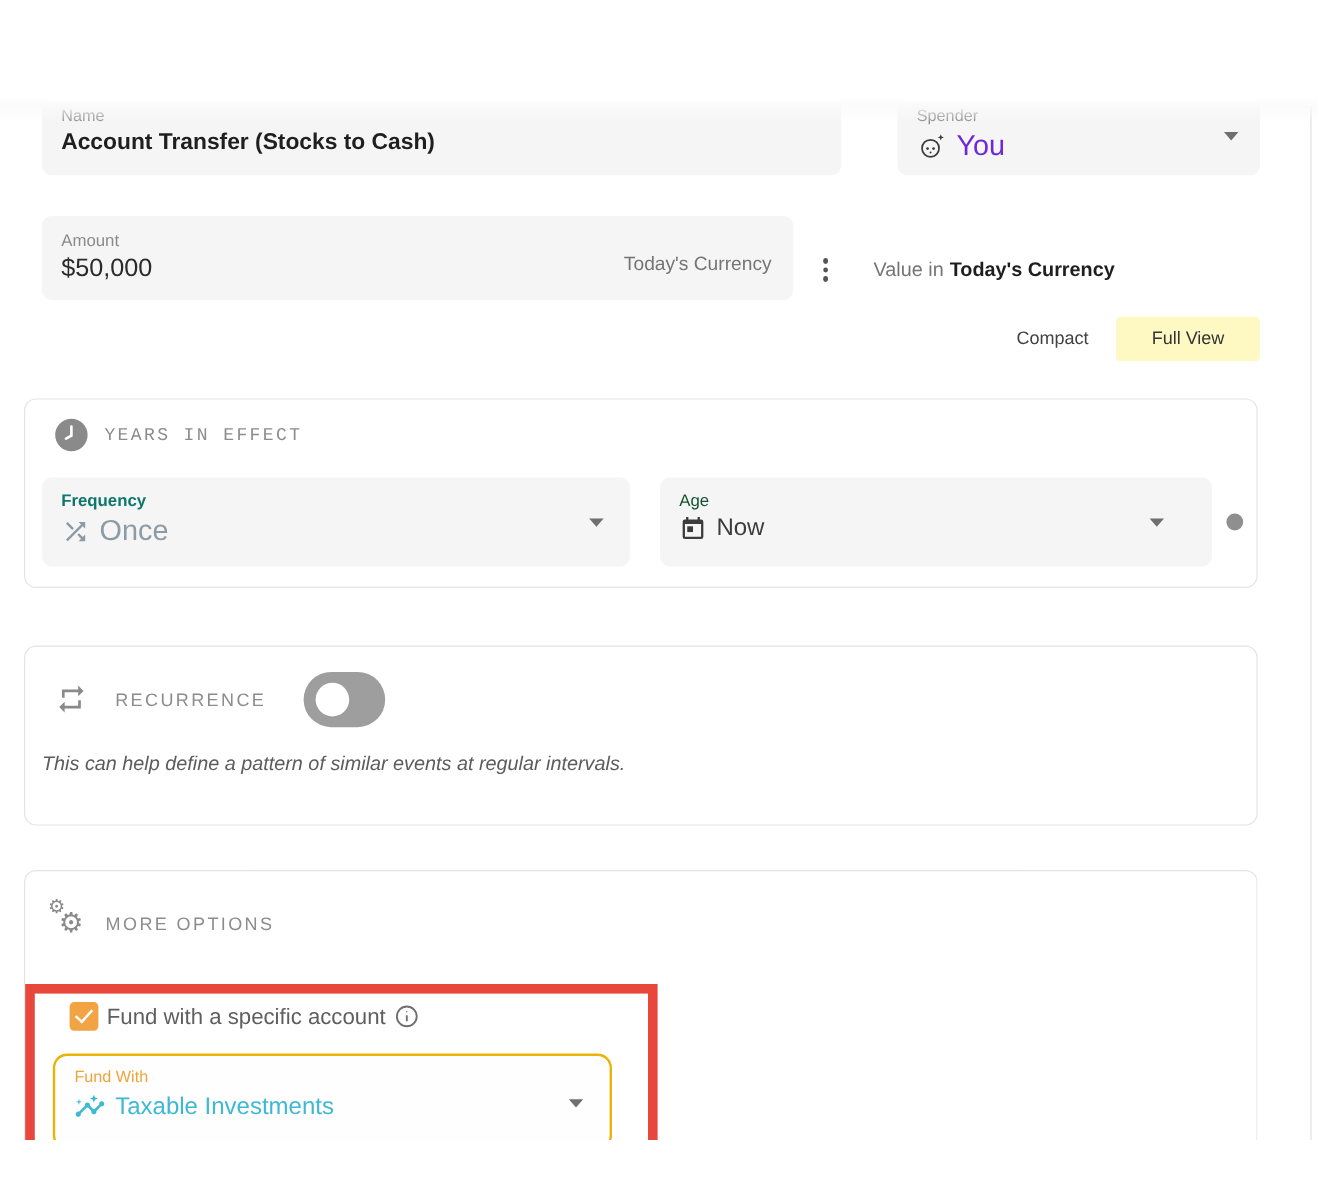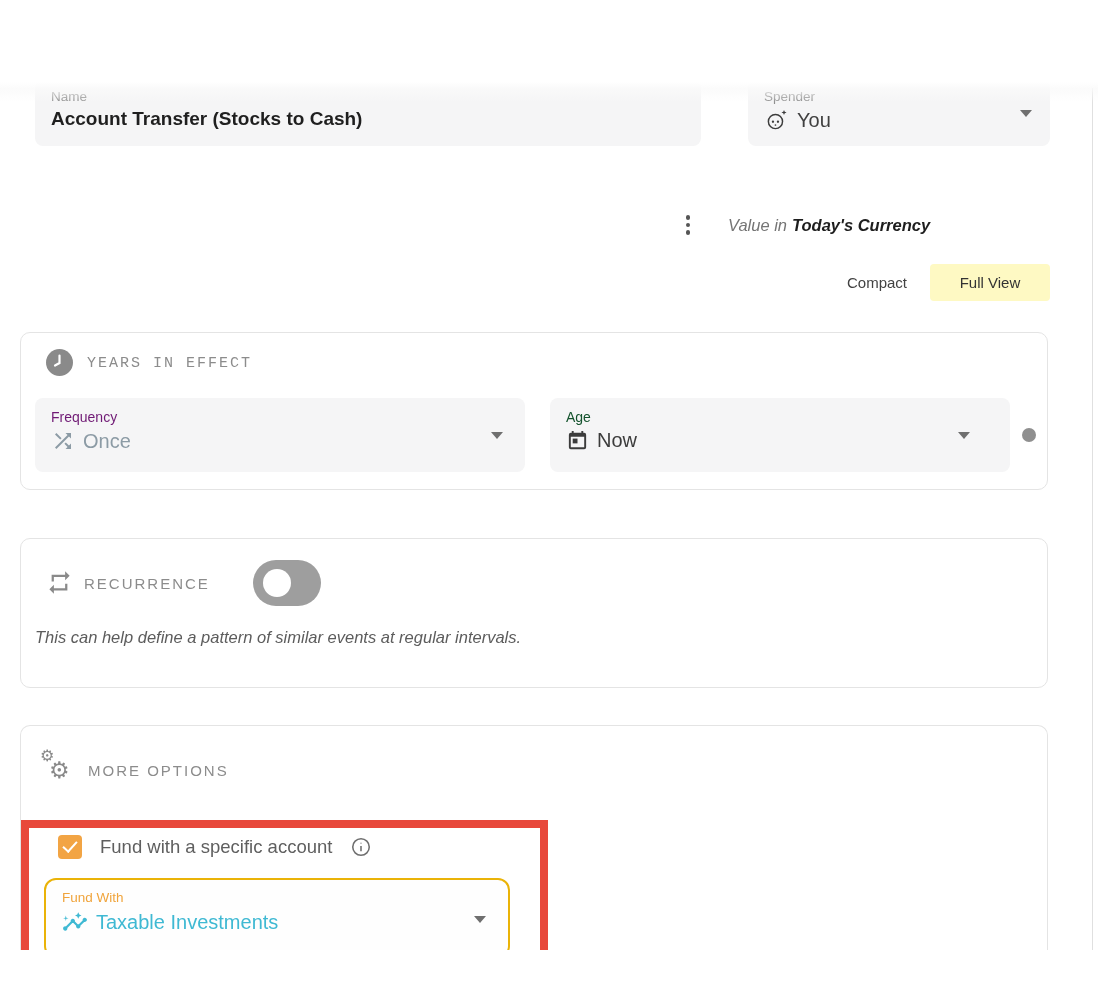--- a/index.html
+++ b/index.html
@@ -22,72 +22,72 @@
   .field{background:#f5f5f6;border-radius:8px;box-sizing:border-box;padding:9px 16px 0 16px;}
   .field .flabel{font-size:13.5px;color:#8f8f8f;}
   .fvalue{display:flex;align-items:center;gap:8px;margin-top:4px;}
   .caret{width:0;height:0;border-left:6px solid transparent;border-right:6px solid transparent;
     border-top:7px solid #6f6f6f;}
 
   .name-field{left:35px;top:80px;width:666px;height:66px;}
   .name-field .val{font-size:19px;font-weight:bold;color:#1f1f1f;}
 
   .spender-field{left:748px;top:80px;width:302px;height:66px;}
-  .spender-field .val{font-size:20px;color:#404040;}
+  .spender-field .val{font-size:24px;color:#6d28d9;}
   .spender-field .caret{position:absolute;right:18px;top:30px;}
 
   .amount-field{left:35px;top:180px;width:626px;height:70px;padding-top:12px;}
   .amount-field .flabel{font-size:14px;color:#8a8a8a;}
   .amount-field .val{font-size:21px;color:#2b2b2b;}
   .amount-suffix{position:absolute;right:18px;top:32px;font-size:16px;color:#757575;}
 
   .kebab{left:679px;top:210px;width:18px;height:30px;display:flex;flex-direction:column;
     align-items:center;justify-content:center;gap:3px;cursor:pointer;}
   .kebab i{width:4.5px;height:4.5px;border-radius:50%;background:#555;}
 
-  .value-in{left:728px;top:216px;font-size:16.5px;color:#757575;font-style:italic;}
+  .value-in{left:728px;top:216px;font-size:16.5px;color:#757575;}
   .value-in b{color:#1e1e1e;margin-left:5px;}
 
   .compact-btn{left:833px;top:266px;padding:8px 14px;font-size:15px;color:#424242;cursor:pointer;}
   .fullview-btn{left:930px;top:264px;width:120px;height:37px;background:#fef9c3;border-radius:4px;
     display:flex;align-items:center;justify-content:center;font-size:15px;color:#333;cursor:pointer;}
 
   
   .card{border:1px solid #e4e4e4;border-radius:10px;background:#fff;box-sizing:border-box;}
   .sec-title{font-size:15px;letter-spacing:2px;color:#8c8c8c;font-weight:500;}
 
   .yie-card{left:20px;top:332px;width:1028px;height:158px;}
   .clock-badge{left:46px;top:349px;width:27px;height:27px;border-radius:50%;background:#8a8a8a;}
   .yie-title{left:87px;top:355px;font-family:Liberation Mono, monospace;}
   .freq-field{left:35px;top:398px;width:490px;height:74px;padding-top:11px;}
-  .freq-field .flabel{font-size:14px;color:#701a75;}
-  .freq-field .val{font-size:20px;color:#8C9BA5;}
+  .freq-field .flabel{font-size:14px;color:#0f766e;font-weight:bold;}
+  .freq-field .val{font-size:24px;color:#8C9BA5;}
   .freq-field .caret{position:absolute;right:22px;top:34px;}
   .age-field{left:550px;top:398px;width:460px;height:74px;padding-top:11px;}
   .age-field .flabel{font-size:14px;color:#14532d;}
   .age-field .val{font-size:20px;color:#3c3c3c;}
   .age-field .caret{position:absolute;right:40px;top:34px;}
   .timeline-dot{left:1022px;top:428px;width:14px;height:14px;border-radius:50%;background:#8f8f8f;}
 
   .rec-card{left:20px;top:538px;width:1028px;height:150px;}
   .rec-icon{left:46px;top:569px;}
-  .rec-title{left:84px;top:575px;}
+  .rec-title{left:96px;top:575px;}
   .toggle{left:253px;top:560px;width:68px;height:46px;border-radius:23px;background:#9e9e9e;cursor:pointer;}
   .toggle .knob{position:absolute;left:10px;top:9px;width:28px;height:28px;border-radius:50%;background:#fff;}
   .rec-desc{left:35px;top:628px;font-size:16.5px;color:#5c5c5c;font-style:italic;}
 
   .mo-card{left:20px;top:725px;width:1028px;height:300px;border-bottom:none;border-bottom-left-radius:0;border-bottom-right-radius:0;}
   .gear-icons{left:38px;top:746px;width:42px;height:42px;color:#8a8a8a;font-family:"DejaVu Sans",sans-serif;}
   .gear-small{position:absolute;left:2px;top:0px;font-size:16px;}
   .gear-big{position:absolute;left:11px;top:11px;font-size:23px;}
   .mo-title{left:88px;top:762px;}
 
   .highlight-box{left:21px;top:820px;width:527px;height:154px;border:8px solid #E8483B;box-sizing:border-box;z-index:4;}
 
-  .fund-check-row{left:58px;top:835px;display:flex;align-items:center;gap:18px;z-index:5;}
+  .fund-check-row{left:58px;top:835px;display:flex;align-items:center;gap:7px;z-index:5;}
   .checkbox{width:24px;height:24px;border-radius:4px;background:#F2A444;position:relative;cursor:pointer;}
   .checkbox::after{content:"";position:absolute;left:8px;top:3px;width:6px;height:12px;
     border:solid #fff;border-width:0 2.6px 2.6px 0;transform:rotate(42deg);}
   .fund-check-label{font-size:18.5px;color:#5f5f5f;}
 
   .fund-dd{left:44px;top:878px;width:466px;height:80px;border:2px solid #eab308;border-radius:12px;
     box-sizing:border-box;background:#fefefe;padding:10px 16px 0 16px;z-index:5;cursor:pointer;}
   .fund-dd .flabel{font-size:13.5px;color:#F0A43C;}
   .fund-dd .val{font-size:20px;color:#3FB9D3;}
   .fund-dd .caret{position:absolute;right:22px;top:36px;}
@@ -132,20 +132,27 @@
           <circle cx="11" cy="16.3" r="0.8"></circle>
           <path d="M19.2 1.8l.7 1.8 1.8.7-1.8.7-.7 1.8-.7-1.8-1.8-.7 1.8-.7z"></path>
         </svg>
       </span>
       <span class="val">You</span>
     </div>
     <span class="caret"></span>
   </div>
   <div class="abs header-fade"></div>
 
+  <div class="abs field amount-field">
+    <div class="flabel">Amount</div>
+    <div class="fvalue">
+        <span class="val">$50,000</span>
+      </div>
+    <span class="amount-suffix">Today's Currency</span>
+  </div>
   <div class="abs kebab">
       <i></i>
       <i></i>
       <i></i>
     </div>
   <div class="abs value-in">
     <span>Value in</span><b>Today's Currency</b>
   </div>
 
   <div class="abs compact-btn">Compact</div>

